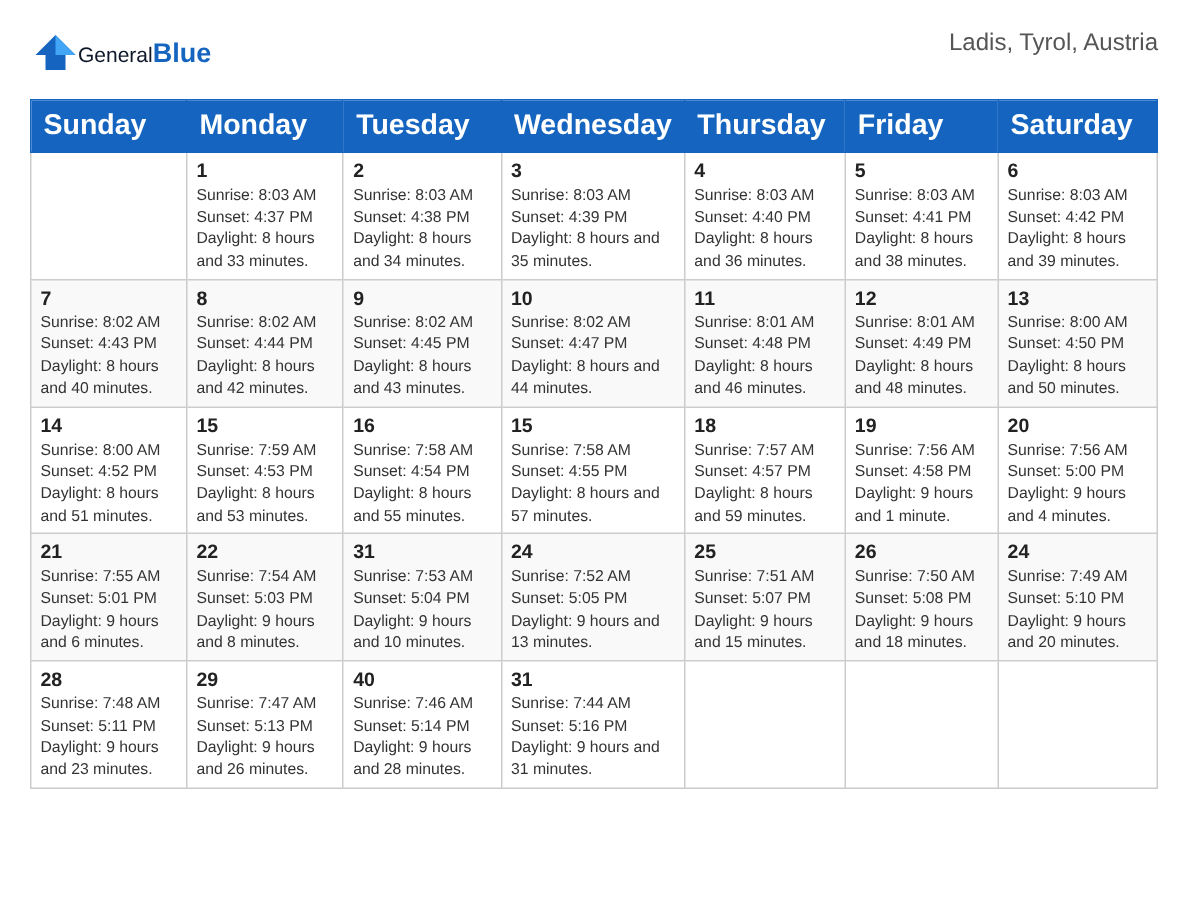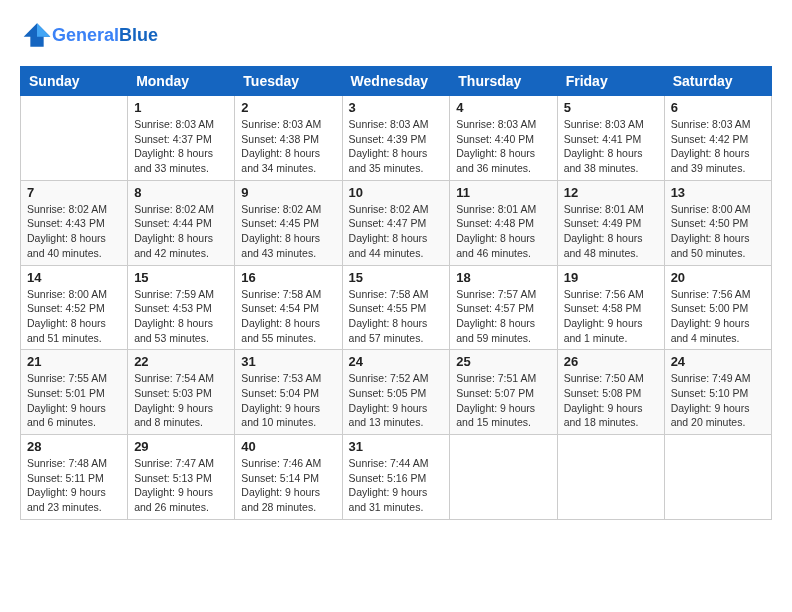--- a/index.html
+++ b/index.html
@@ -14,23 +14,23 @@
       display: flex;
       justify-content: space-between;
       align-items: flex-start;
       margin-bottom: 16px;
     }
     .logo {
       display: flex;
       align-items: center;
     }
     .logo-text-general {
-      font-size: 18px;
-      font-weight: bold;
-      color: #3b82f6;
+      font-size: 14px;
+      font-weight: normal;
+      color: #0f172a;
     }
     .logo-text-blue {
       font-size: 18px;
       font-weight: bold;
       color: #1565c0;
       margin-top: 46px;
     }
     .logo-icon {
       width: 30px;
       height: 30px;
@@ -51,21 +51,21 @@
     .calendar-table {
       width: 100%;
       border-collapse: collapse;
       font-size: 11px;
     }
     .calendar-table th {
       background-color: #1565c0;
       color: #fff;
       text-align: left;
       padding: 6px 8px;
-      font-size: 14px;
+      font-size: 19px;
       border: 1px solid #1565c0;
     }
     .calendar-table td {
       border: 1px solid #ccc;
       vertical-align: top;
       padding: 4px 6px;
       width: 108px;
       min-height: 80px;
       background: #fff;
     }
@@ -94,20 +94,21 @@
   <div class="logo">
     <svg class="logo-icon" viewBox="0 0 36 36" xmlns="http://www.w3.org/2000/svg">
       <polygon points="18,4 34,20 26,20 26,32 10,32 10,20 2,20" fill="#1565c0"></polygon>
       <polygon points="18,4 34,20 18,20" fill="#42a5f5"></polygon>
     </svg>
     <div>
       <span class="logo-text-general">General</span><span class="logo-text-blue">Blue</span>
     </div>
   </div>
   <div class="title-block">
+    <div class="location-title">Ladis, Tyrol, Austria</div>
   </div>
 </div>
 
 <table class="calendar-table">
   <thead>
     <tr id="weekday-header">
     <th>Sunday</th>
         <th>Monday</th>
         <th>Tuesday</th>
         <th>Wednesday</th>

